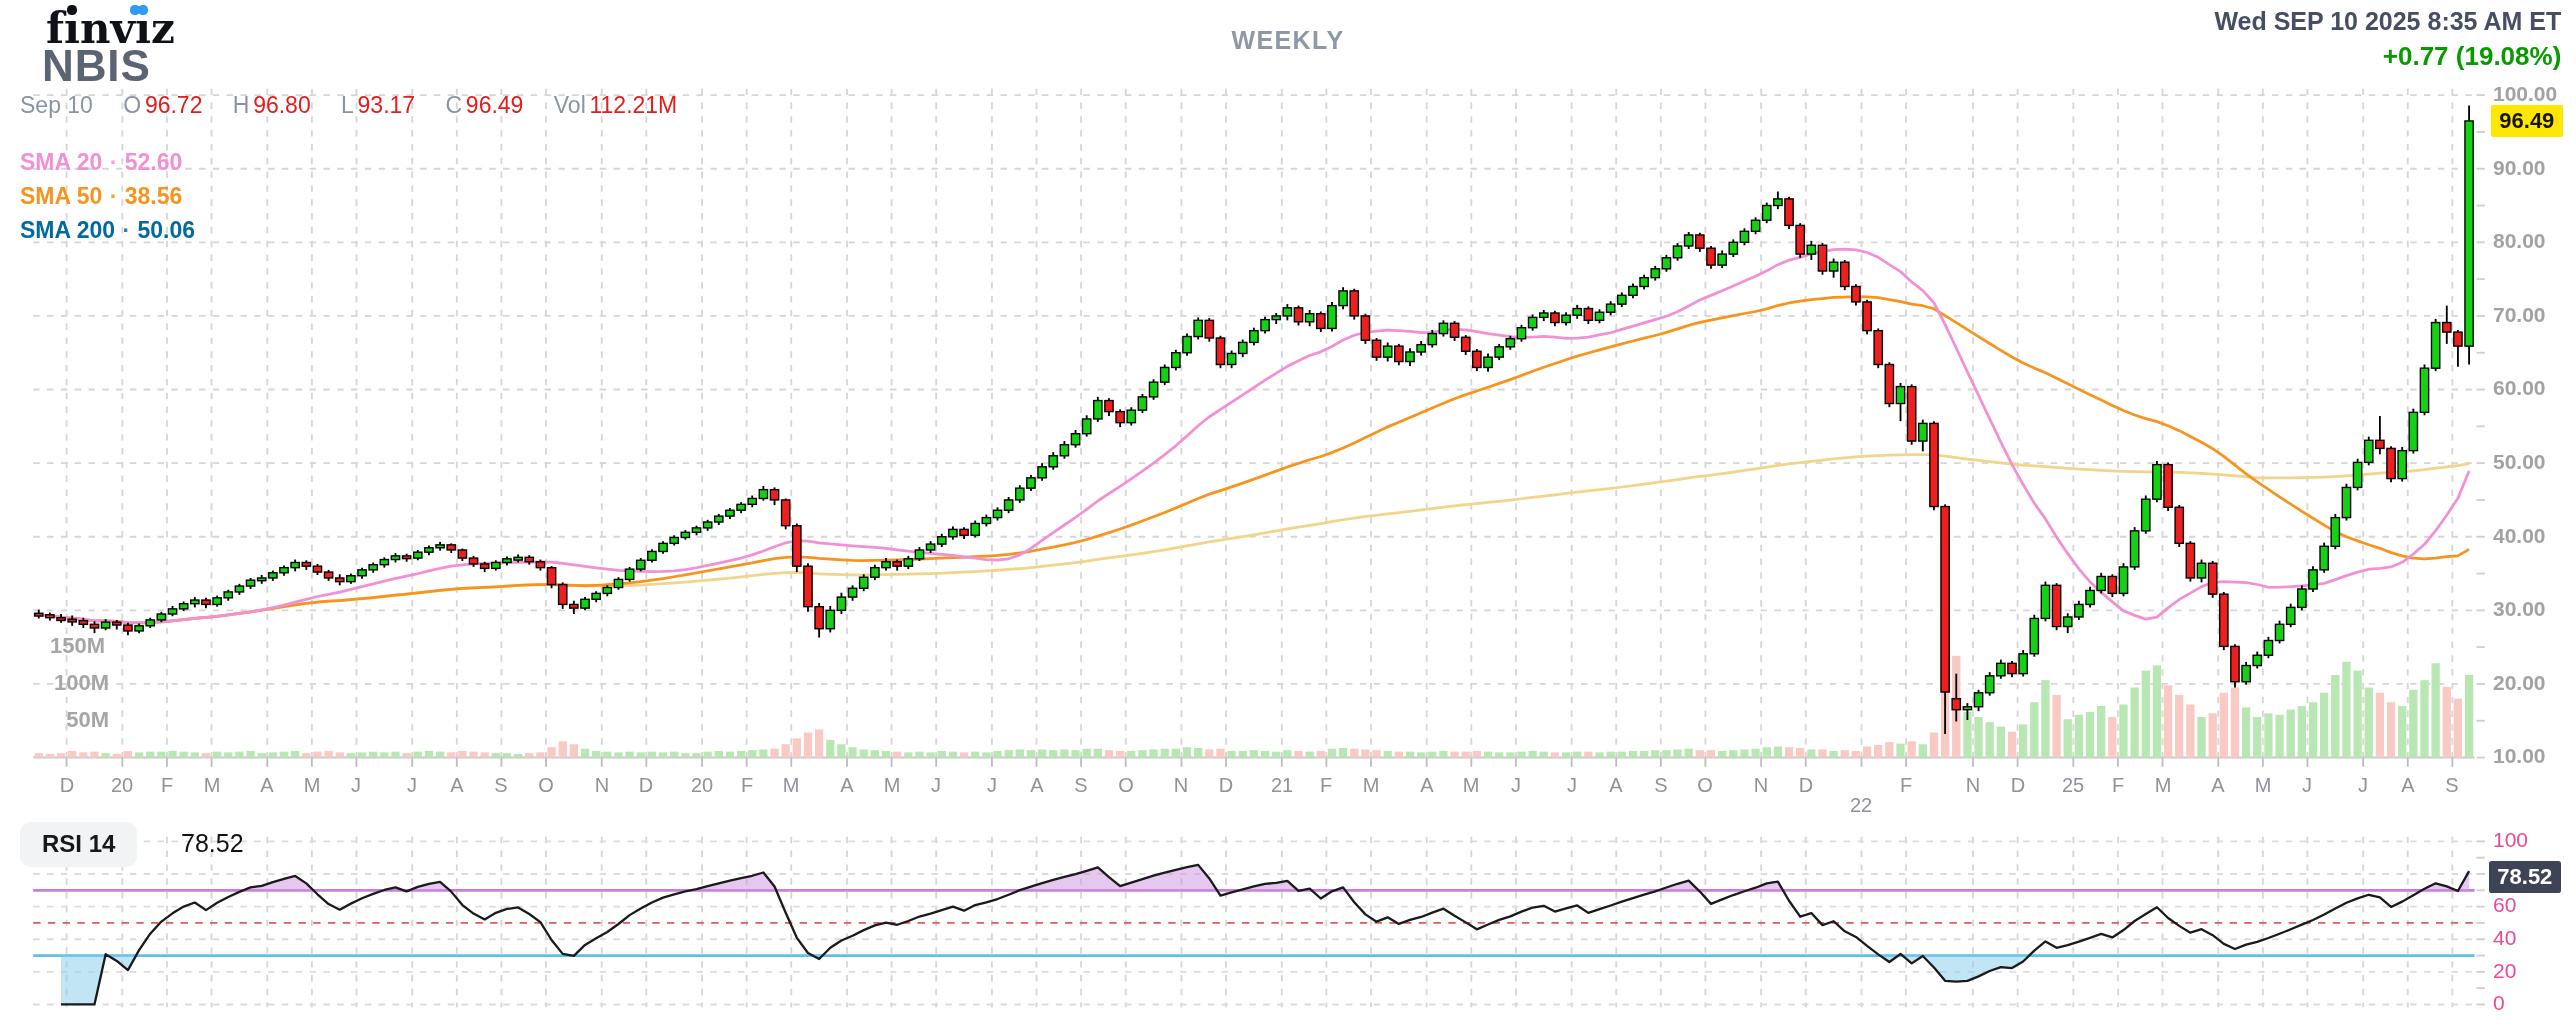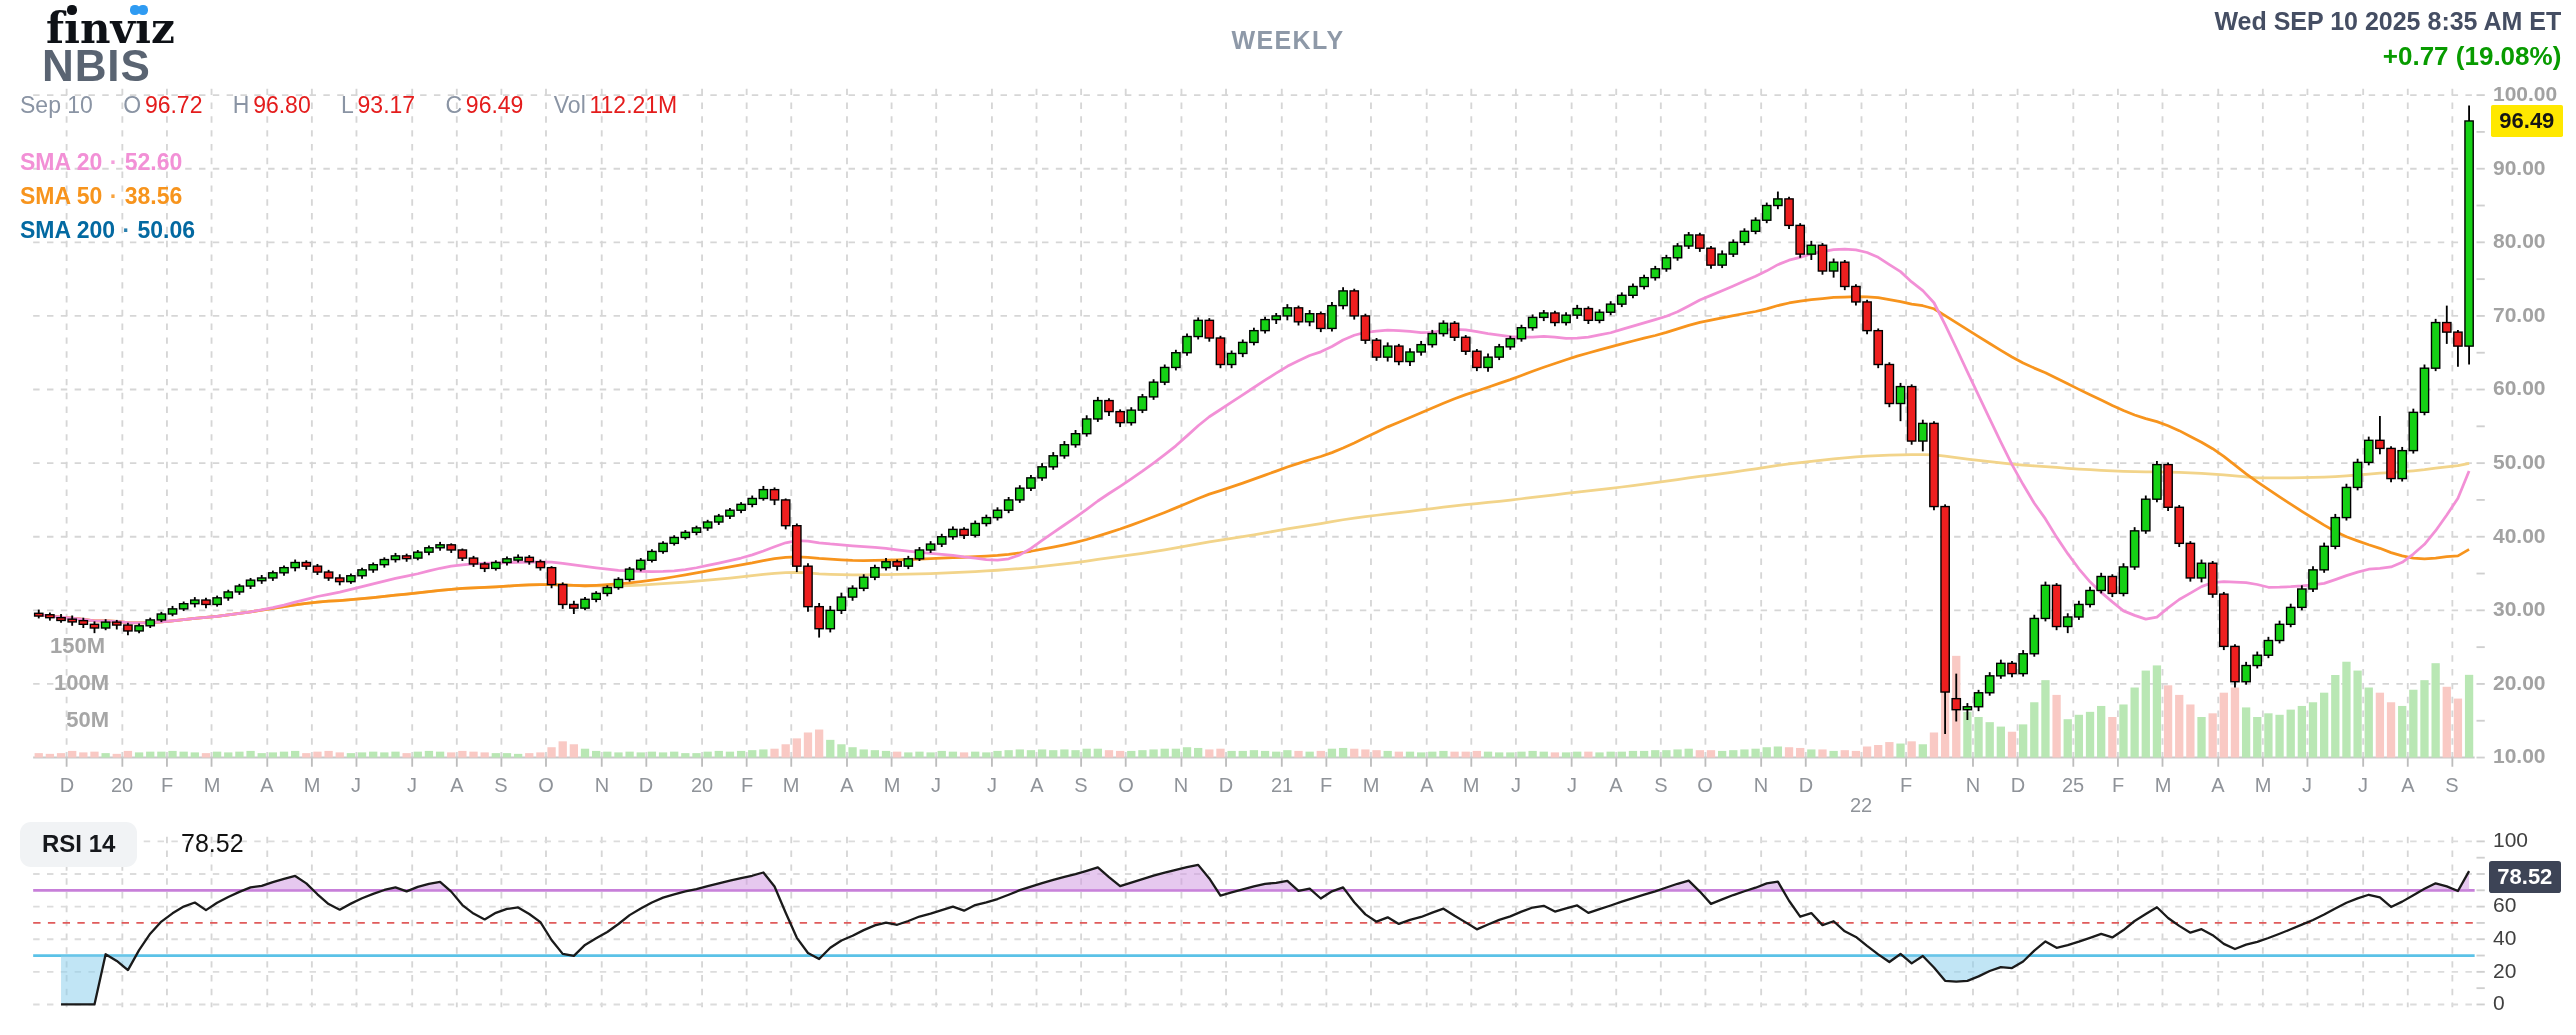--- a/index.html
+++ b/index.html
@@ -18,21 +18,21 @@
   .dt{position:absolute;right:14.7px;top:7.4px;font-size:25px;font-weight:700;color:#454e63;}
   .chg{position:absolute;right:14.7px;top:41px;font-size:26px;font-weight:700;color:#089b00;}
   .quote{position:absolute;left:20px;top:92px;font-size:23px;font-weight:400;color:#8a94a4;white-space:nowrap;}
   .quote .ql{color:#8a94a4;margin-left:24px;}
   .quote .qv{color:#e41c1c;margin-left:3.7px;}
   .legend-row{position:absolute;left:20px;font-size:23px;font-weight:700;white-space:nowrap;margin-top:20px;}
   .legend-row .sep{opacity:.85;margin:0 7.4px;}
   .axlab{position:absolute;font-size:21px;font-weight:700;color:#a2a2a2;}
   .vollab{position:absolute;width:85px;text-align:right;font-size:22px;font-weight:700;color:#a6a6a6;}
   .monlab{position:absolute;width:59px;margin-left:-29.5px;text-align:center;font-size:20px;color:#8f9399;top:774px;}
-  .rsilab{position:absolute;font-size:21px;font-weight:400;color:#404040;}
+  .rsilab{position:absolute;font-size:21px;font-weight:400;color:#ec4899;}
   .price-badge{position:absolute;left:2491px;top:105px;background:#ffe800;color:#151515;font-size:22px;
                font-weight:700;padding:2.8px 8.3px;border-radius:1.8px;}
   .rsi-pill{position:absolute;left:20px;top:822px;background:#f1f3f5;border-radius:11px;padding:8.3px 22px;
             font-size:24px;font-weight:700;color:#16181c;text-align:right;}
   .rsi-val{position:absolute;left:181px;top:829px;font-size:25px;font-weight:400;color:#111;}
   .rsi-badge{position:absolute;left:2489px;top:861px;background:#3d4456;color:#fff;font-size:22px;
              font-weight:700;padding:2.8px 8.3px;border-radius:2.8px;}
 </style>
 </head>
 <body>

